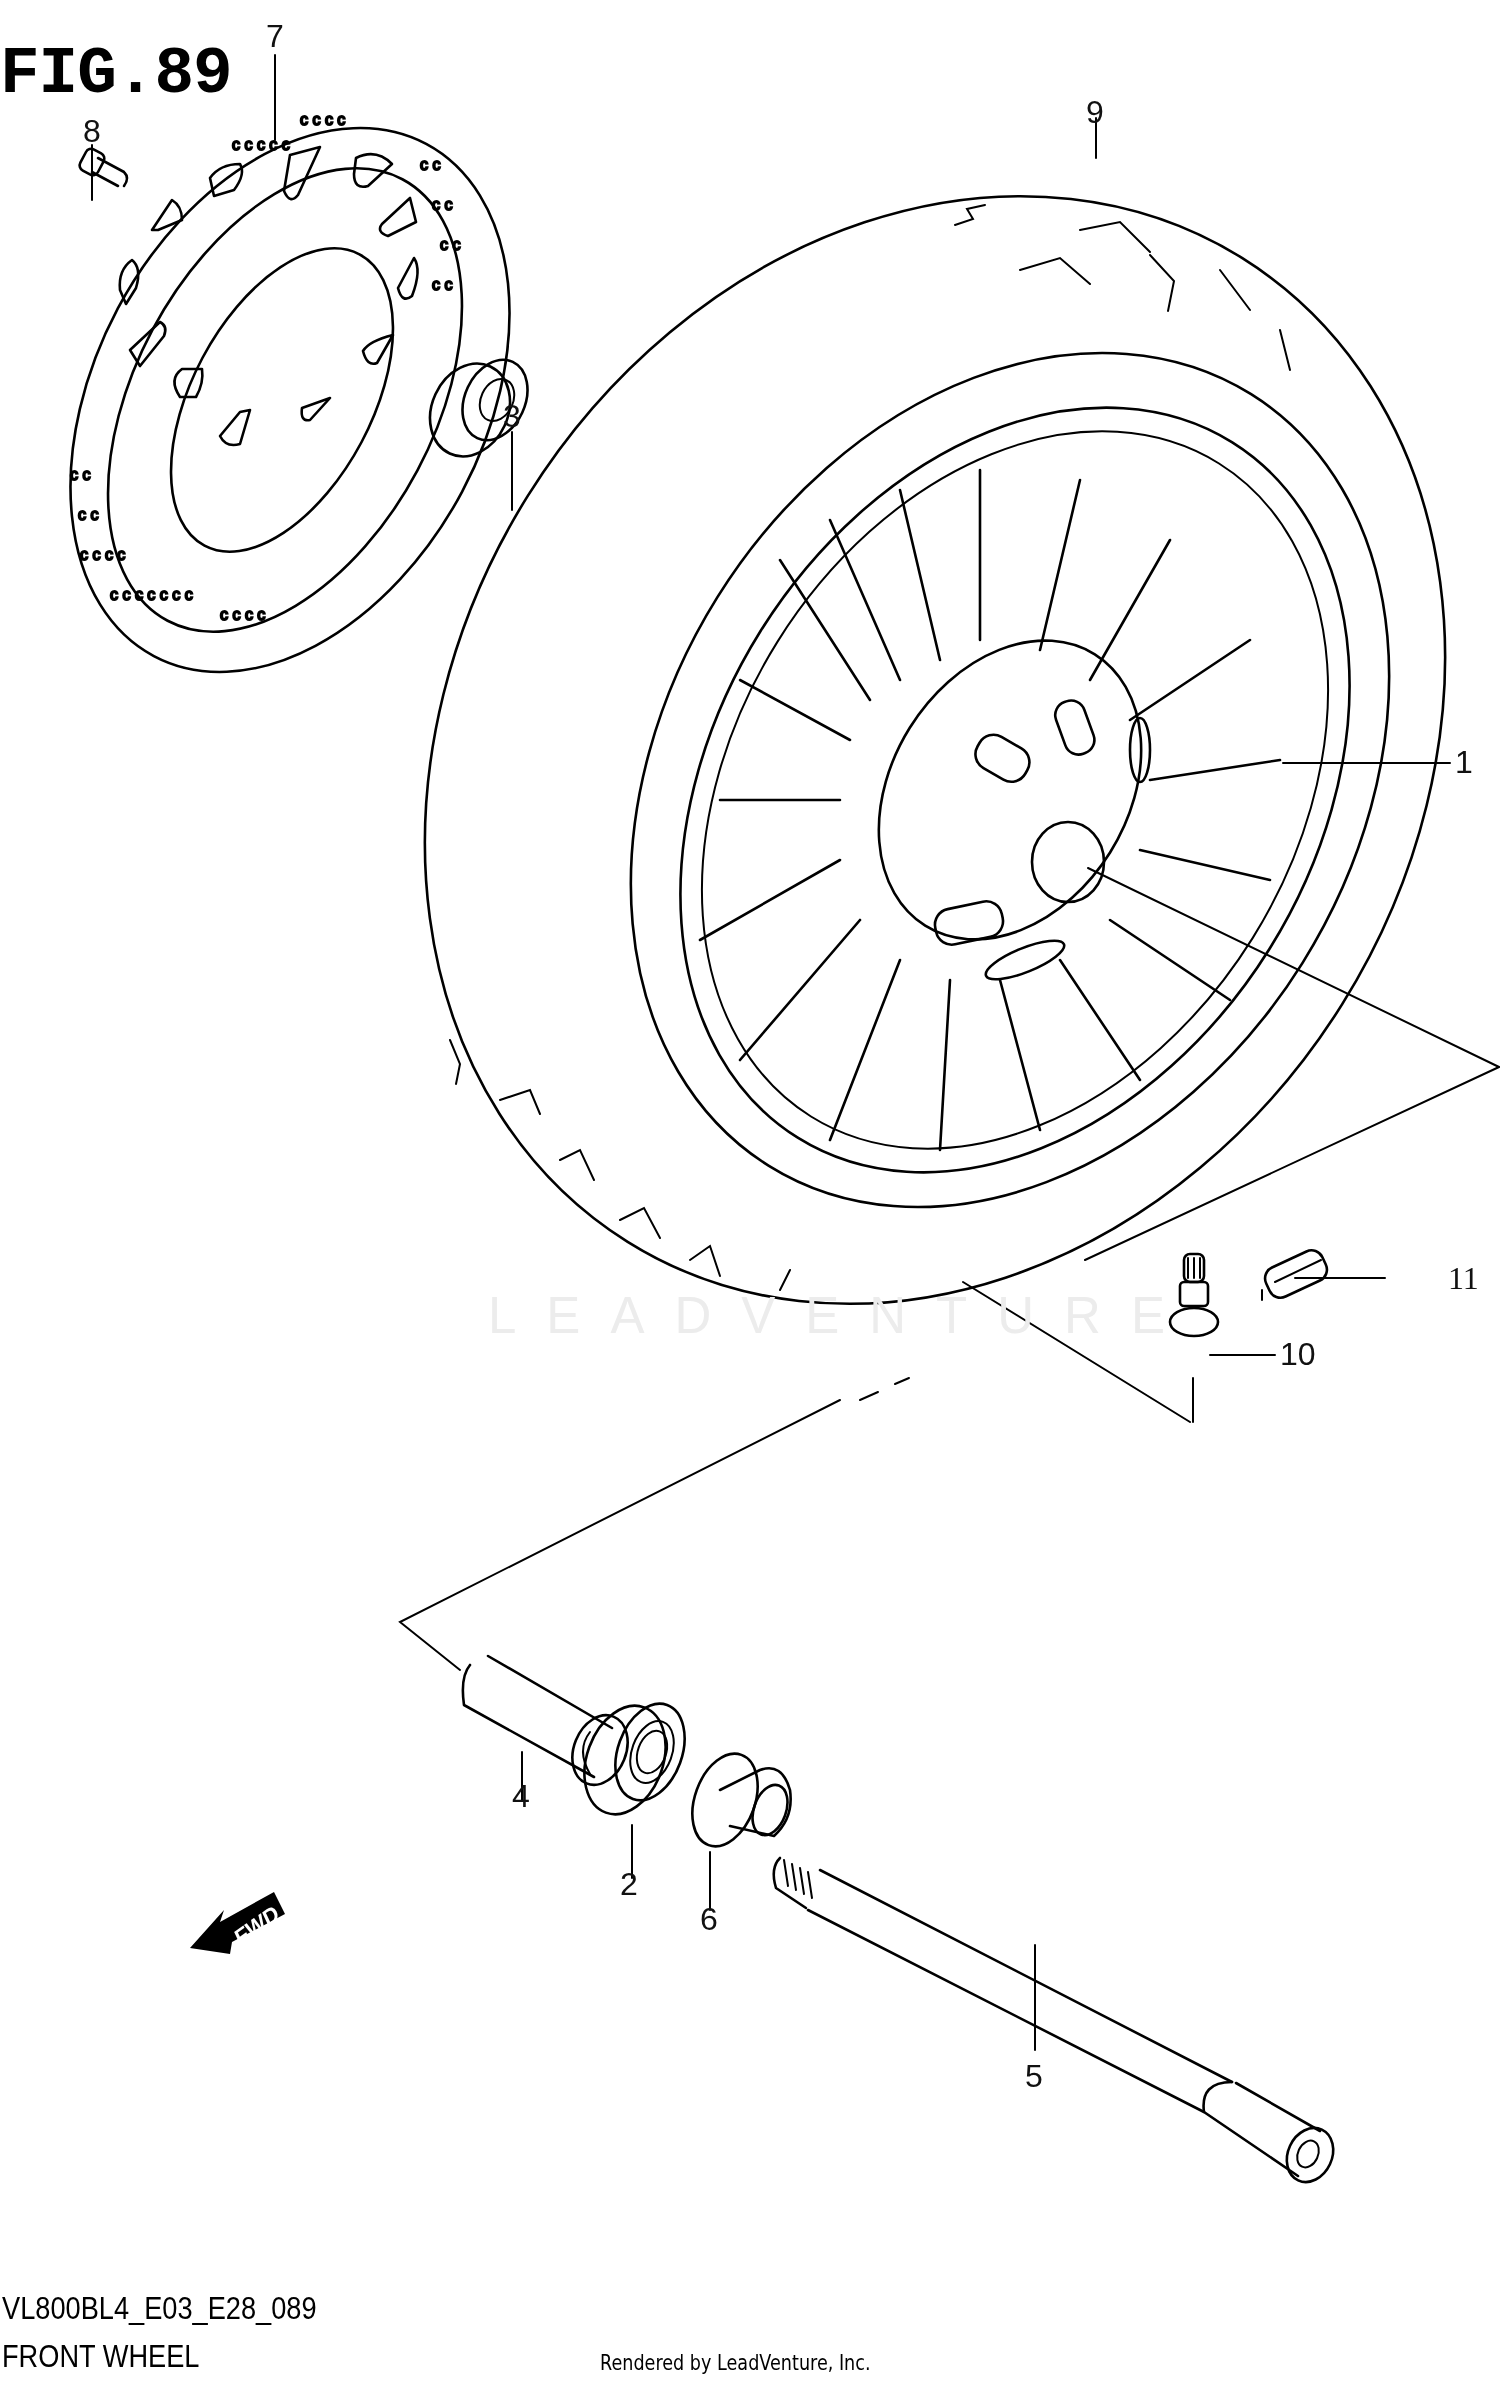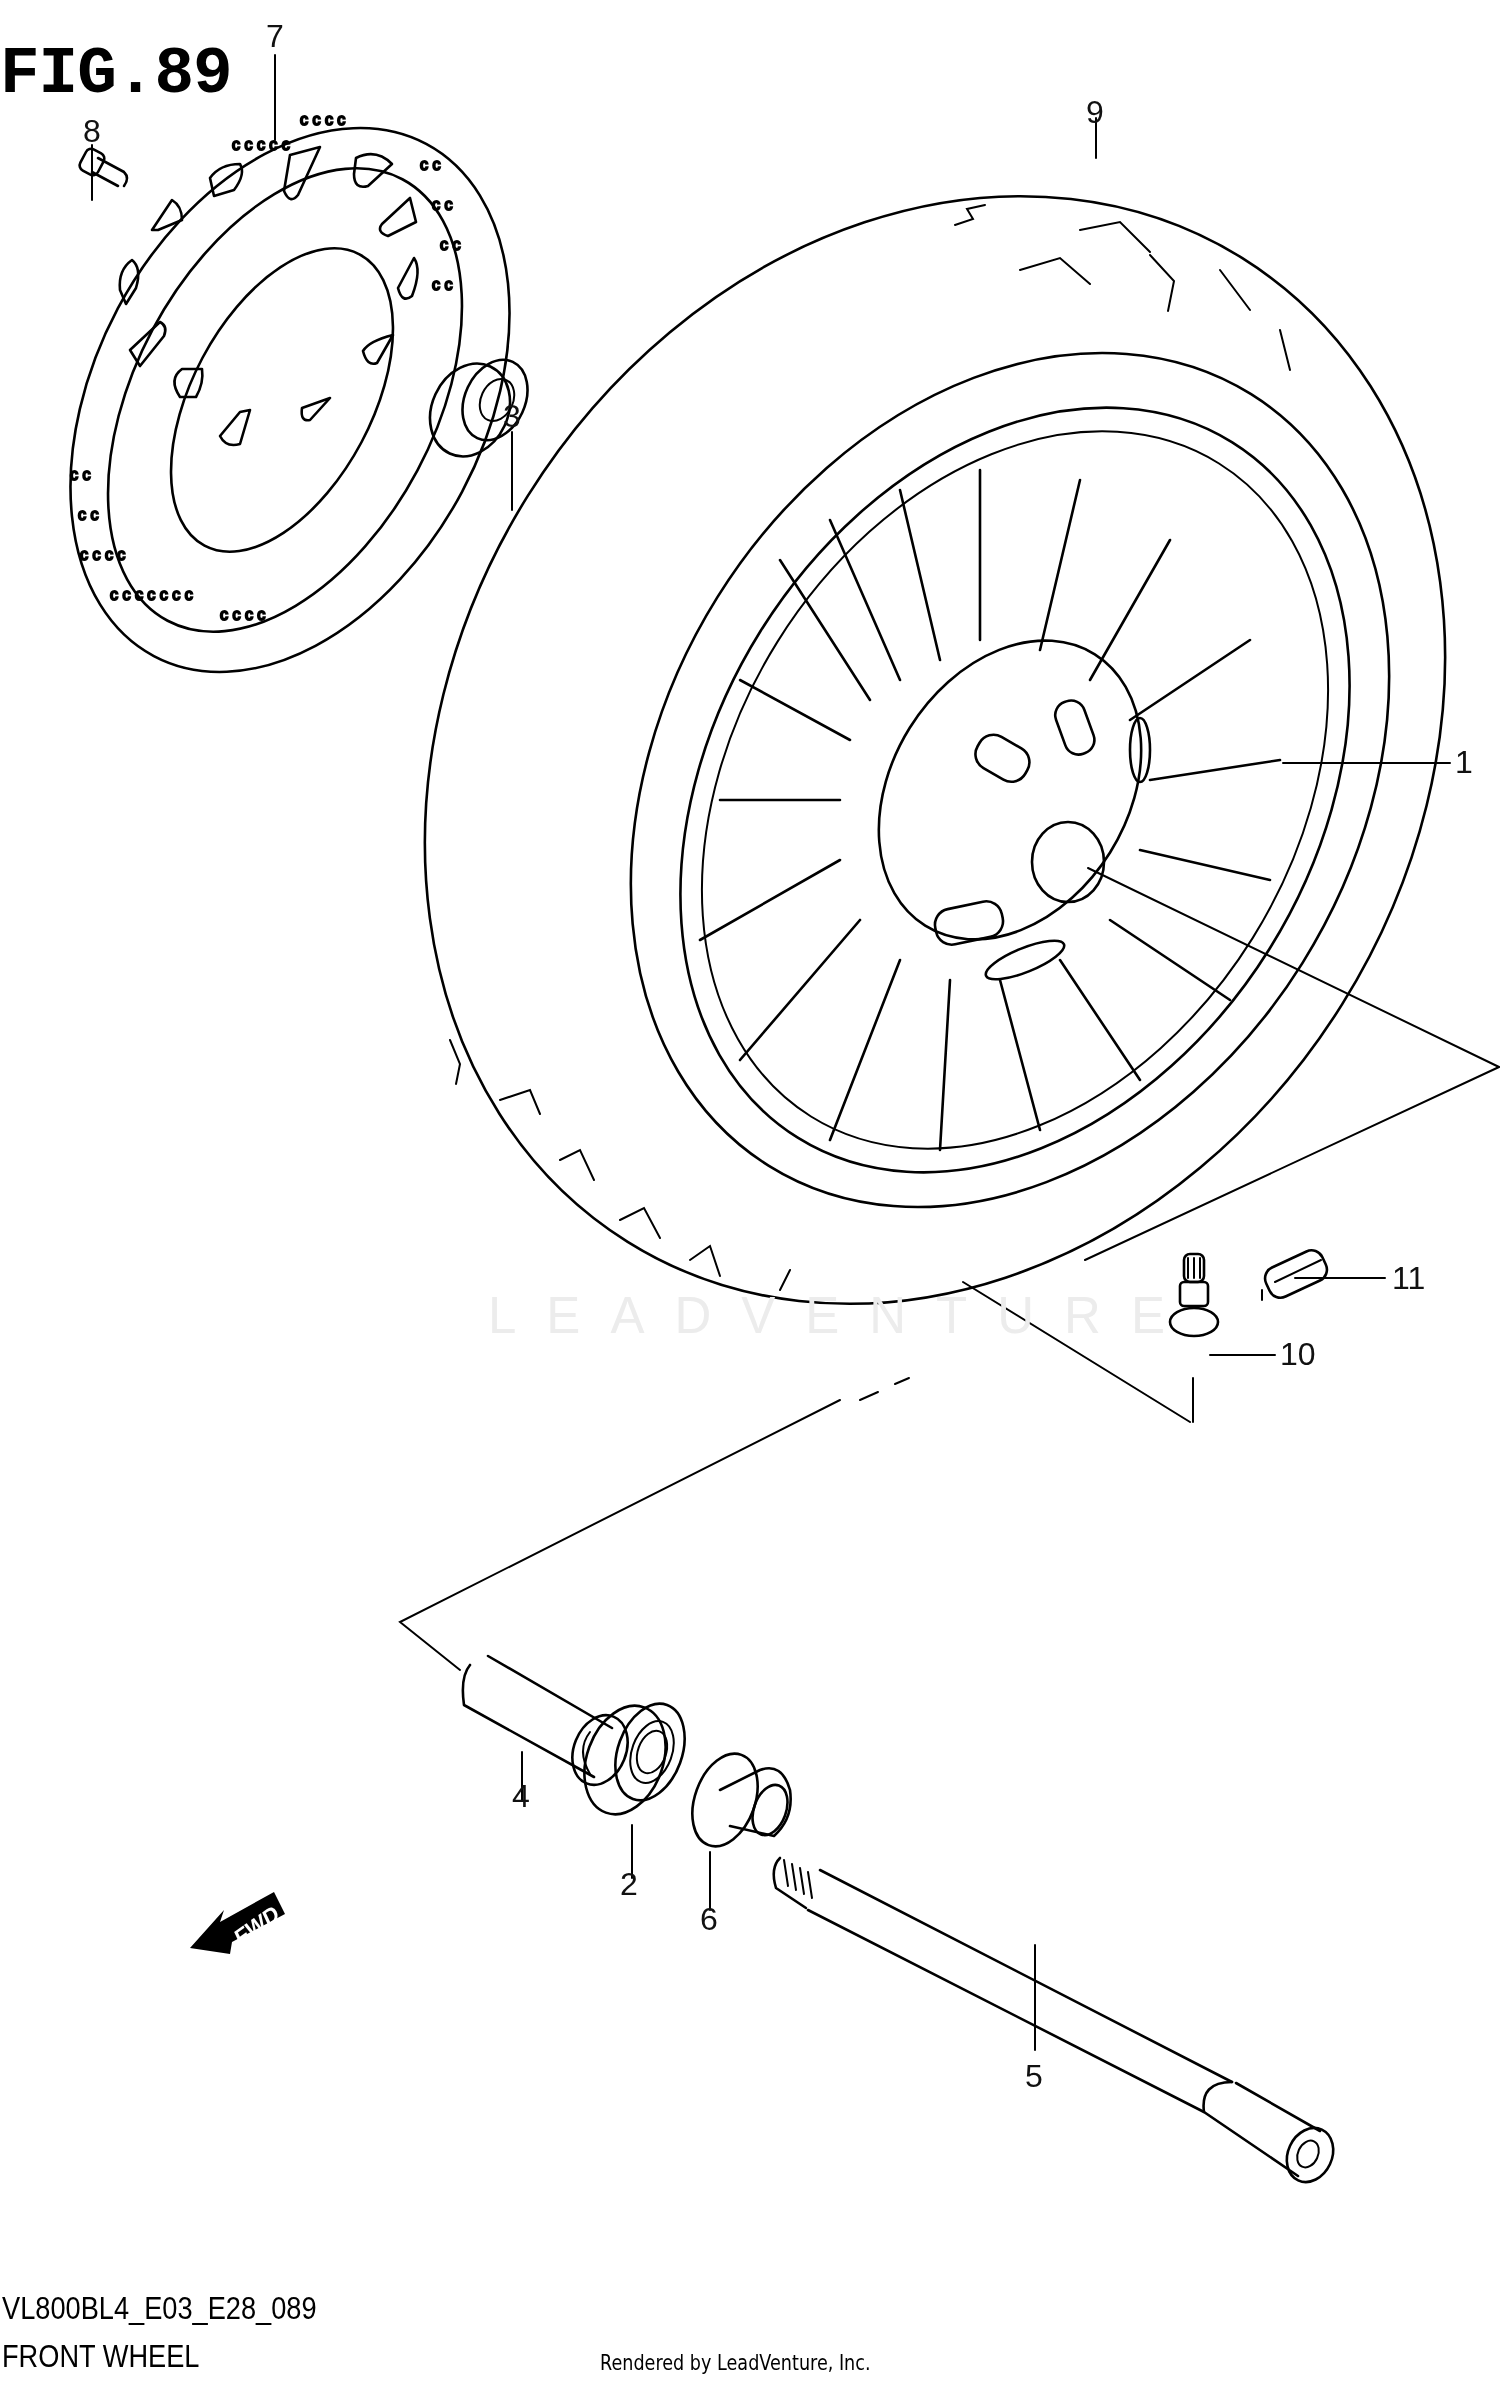--- a/index.html
+++ b/index.html
@@ -163,21 +163,21 @@
 
 <div class="watermark">LEADVENTURE</div>
 
 <div class="fig-title">FIG.89</div>
 
 <div class="callout" style="left:266px;top:20px;">7</div>
 <div class="callout" style="left:83px;top:115px;">8</div>
 <div class="callout" style="left:503px;top:400px;">3</div>
 <div class="callout" style="left:1086px;top:96px;">9</div>
 <div class="callout" style="left:1455px;top:746px;">1</div>
-<div class="callout" style="left:1392px;top:1262px;">11</div>
+<div class="callout" style="left:1448px;top:1262px;font-family:Liberation Serif, serif;">11</div>
 <div class="callout" style="left:1280px;top:1338px;">10</div>
 <div class="callout" style="left:512px;top:1780px;">4</div>
 <div class="callout" style="left:620px;top:1868px;">2</div>
 <div class="callout" style="left:700px;top:1903px;">6</div>
 <div class="callout" style="left:1025px;top:2060px;">5</div>
 
 <div class="footer-code">VL800BL4_E03_E28_089</div>
 <div class="footer-name">FRONT WHEEL</div>
 <div class="footer-credit">Rendered by LeadVenture, Inc.</div>
 

